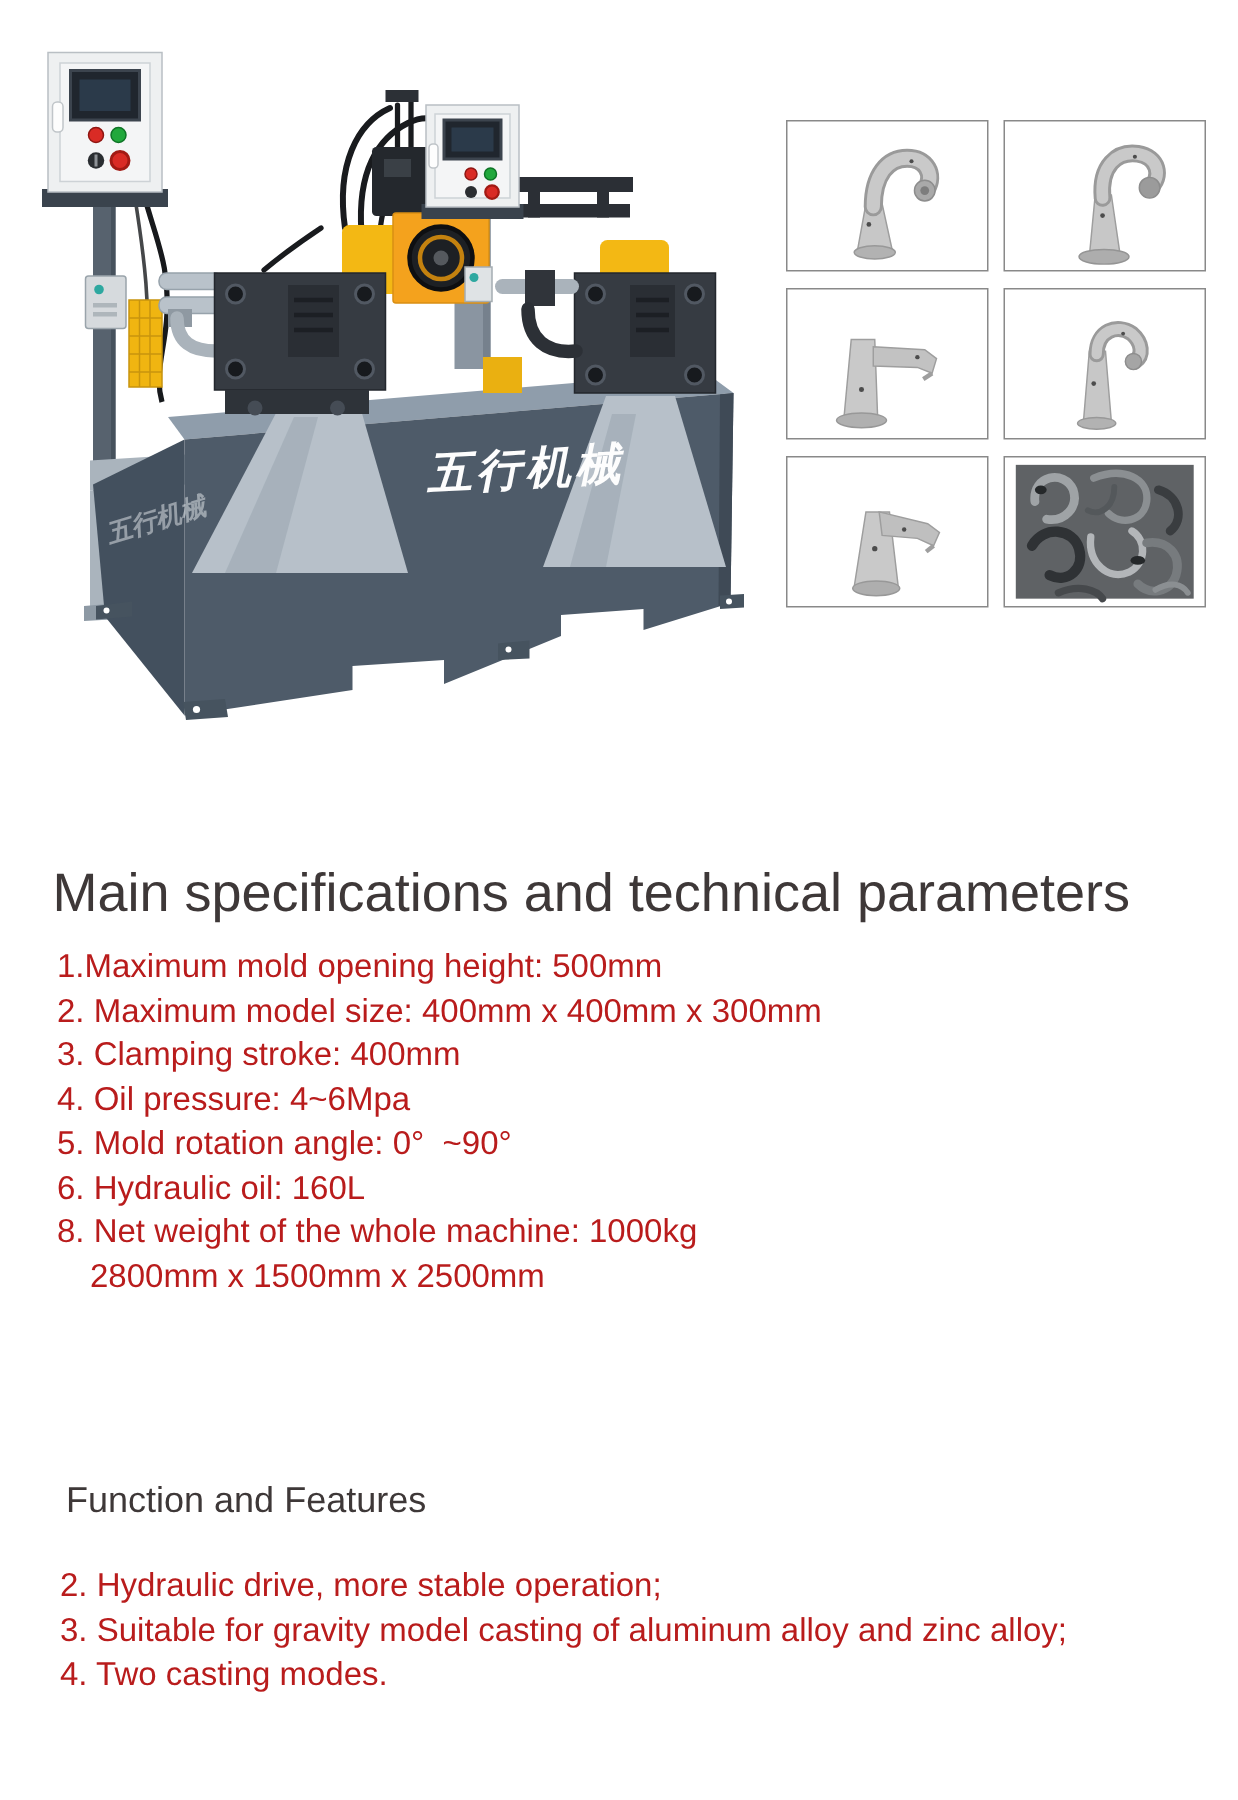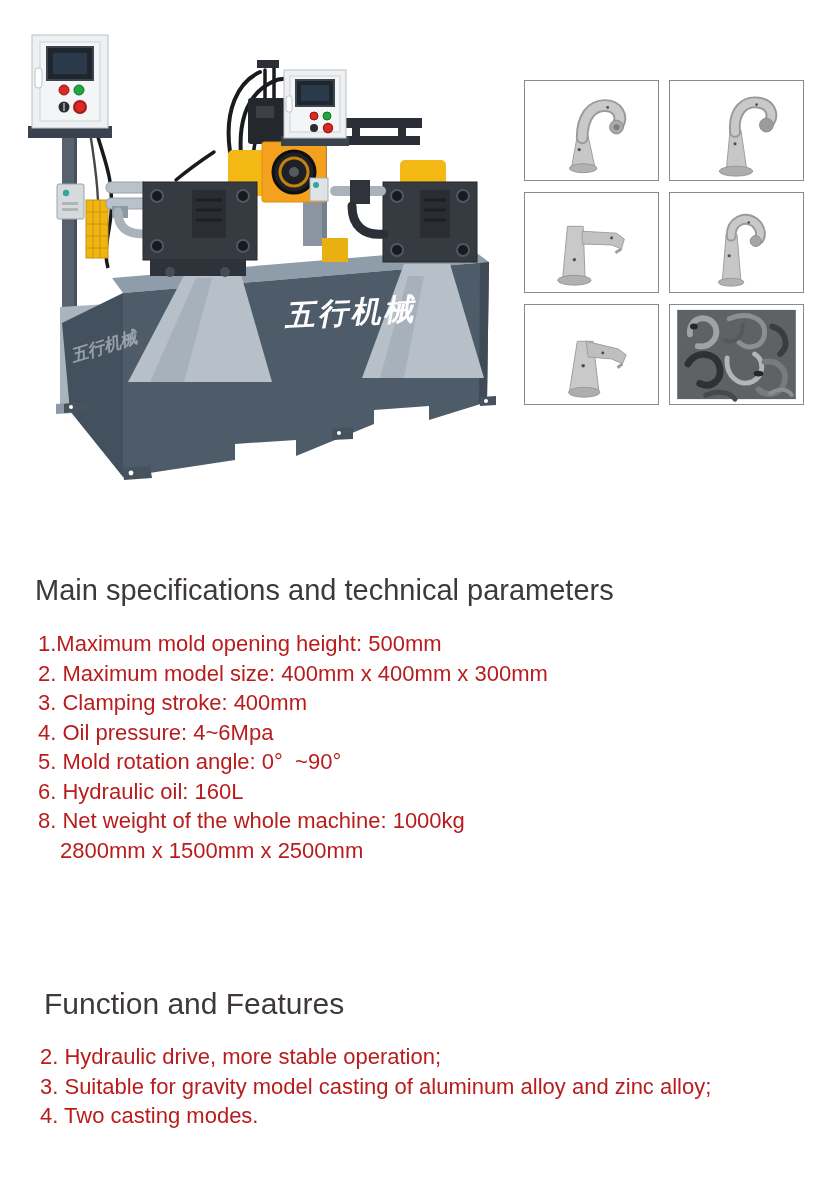--- a/index.html
+++ b/index.html
@@ -10,22 +10,22 @@
   .abs{position:absolute;}
   #machine-area{left:0;top:10px;width:515px;height:480px;}
   #machine-area svg{display:block;width:100%;height:100%;}
   #product-grid{
     left:524px;top:80px;display:grid;
     grid-template-columns:135px 135px;grid-template-rows:101px 101px 101px;
     column-gap:10px;row-gap:11px;
   }
   .cell{border:1px solid #898989;background:#fff;box-sizing:border-box;}
   .cell svg{display:block;width:100%;height:100%;}
-  #spec-heading{left:35px;top:574px;font-size:29px;color:#3e3838;font-weight:400;}
-  #features-heading{left:44px;top:987px;font-size:30px;color:#3e3838;font-weight:400;}
+  #spec-heading{left:35px;top:574px;font-size:36px;color:#3e3838;font-weight:400;}
+  #features-heading{left:44px;top:987px;font-size:24px;color:#3e3838;font-weight:400;}
   .list{font-size:22px;color:#b91c1c;}
   .list .line{line-height:29.5px;white-space:pre-wrap;}
   #spec-list{left:38px;top:629px;}
   #feature-list{left:40px;top:1042px;}
   .cont{padding-left:22px;}
 </style>
 </head>
 <body>
 
 <div class="abs" id="machine-area">

